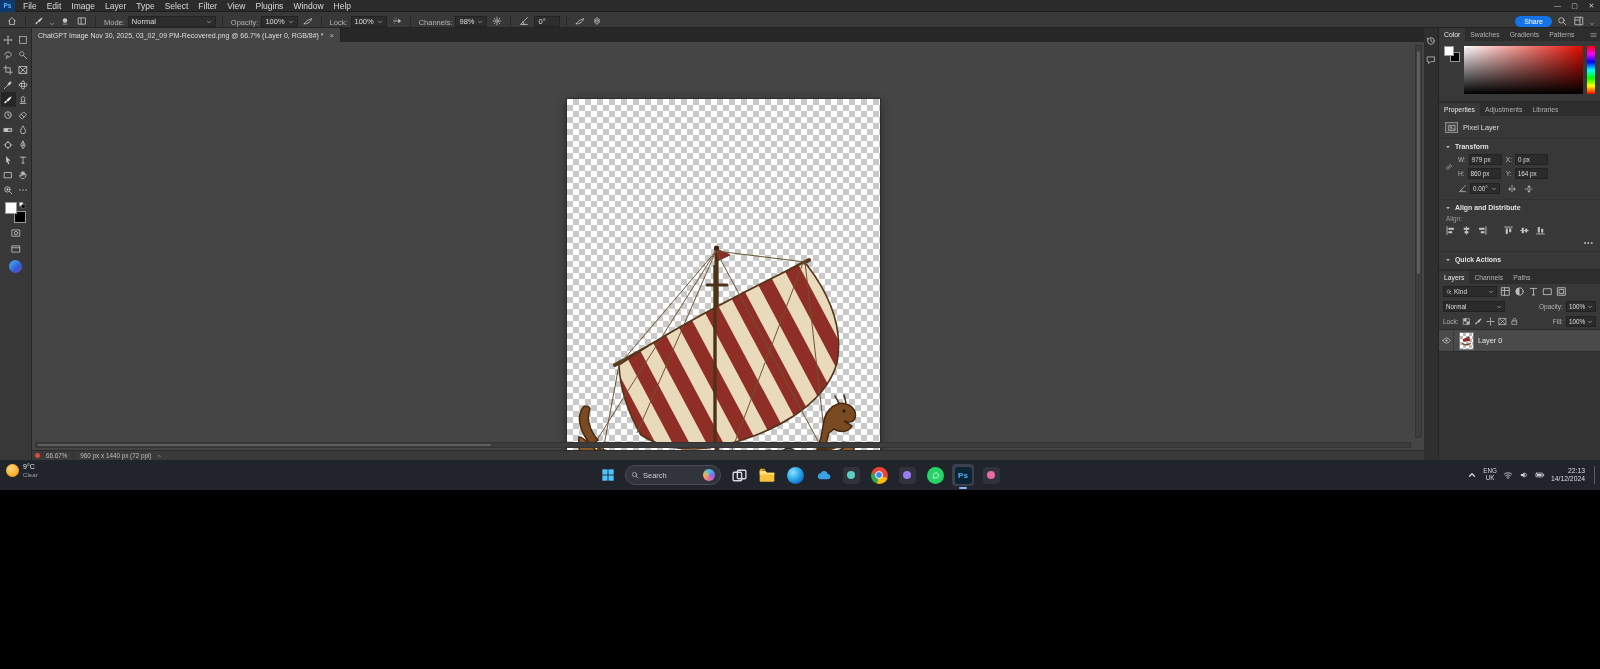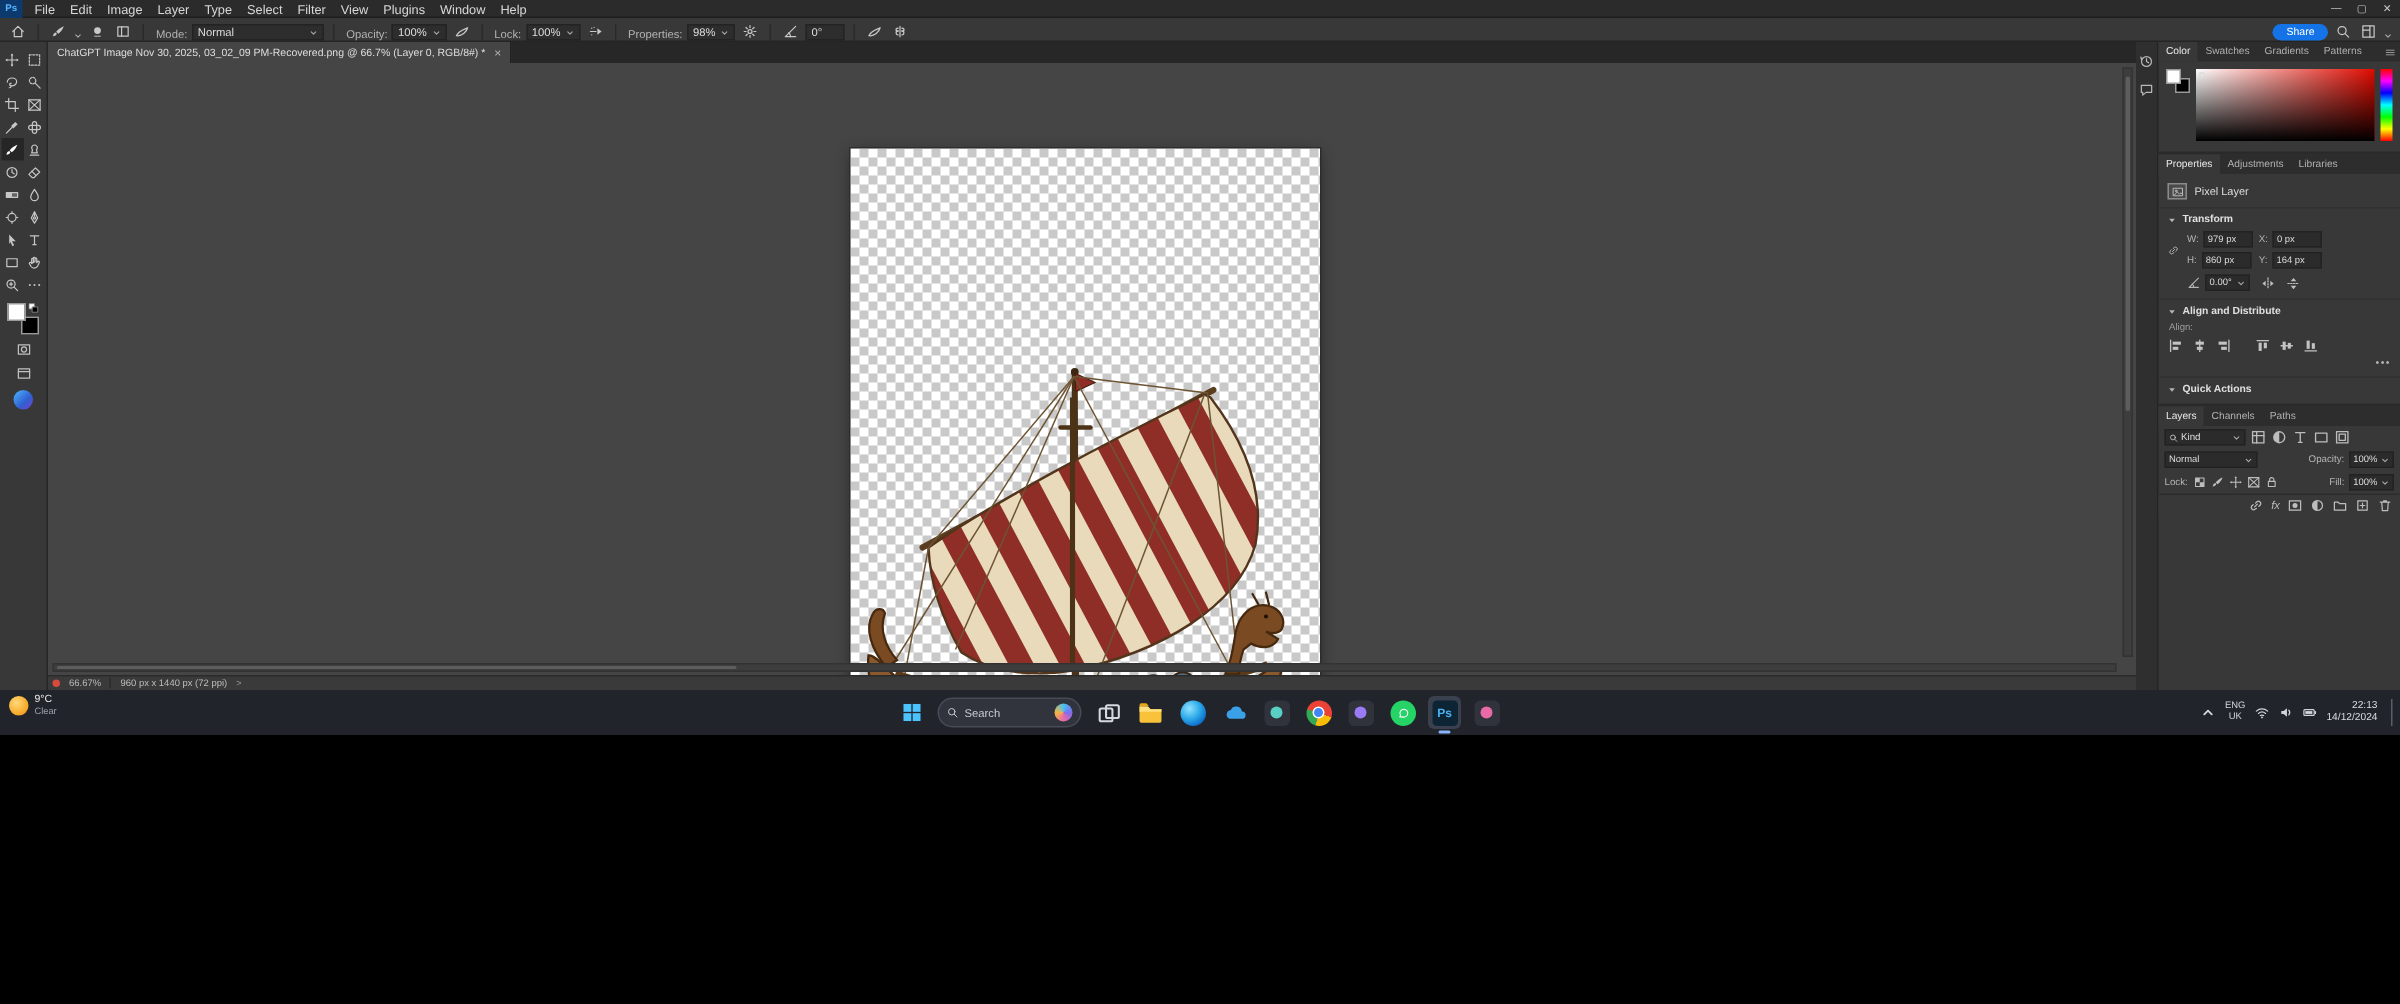--- a/index.html
+++ b/index.html
@@ -248,21 +248,21 @@
     <span class="opt-icon">
         <svg viewBox="0 0 16 16" width="100%" height="100%" fill="none" stroke="currentColor" stroke-width="1.3" stroke-linecap="round" stroke-linejoin="round">
           <path d="M2.5 8h6"></path>
           <path d="M10 4.5L14.5 8 10 11.5z" fill="currentColor" stroke="none"></path>
           <circle cx="4" cy="4.5" r=".7" fill="currentColor" stroke="none"></circle>
           <circle cx="6.5" cy="3.5" r=".7" fill="currentColor" stroke="none"></circle>
           <circle cx="4" cy="11.5" r=".7" fill="currentColor" stroke="none"></circle>
         </svg>
       </span>
     <span class="opt-sep"></span>
-    <span class="opt-label">Properties:</span>
+    <span class="opt-label">Channels:</span>
     <span class="opt-field">
       <span>98%</span>
       <span class="caret">
           <svg viewBox="0 0 16 16" width="100%" height="100%" fill="none" stroke="currentColor" stroke-width="1.3" stroke-linecap="round" stroke-linejoin="round">
             <path d="M4 6l4 4 4-4" stroke-width="2"></path>
           </svg>
         </span>
     </span>
     <span class="opt-icon">
         <svg viewBox="0 0 16 16" width="100%" height="100%" fill="none" stroke="currentColor" stroke-width="1.3" stroke-linecap="round" stroke-linejoin="round">
@@ -942,20 +942,37 @@
           <span>Fill:</span>
           <span class="mini-input">
             <span>100%</span>
             <span class="caret">
                 <svg viewBox="0 0 16 16" width="100%" height="100%" fill="none" stroke="currentColor" stroke-width="1.3" stroke-linecap="round" stroke-linejoin="round">
                   <path d="M4 6l4 4 4-4" stroke-width="2"></path>
                 </svg>
               </span>
           </span>
         </div>
+        <div id="layer-list">
+          <div id="layer-row">
+            <span id="eye-cell">
+                <svg viewBox="0 0 16 16" width="100%" height="100%" fill="none" stroke="currentColor" stroke-width="1.3" stroke-linecap="round" stroke-linejoin="round">
+                  <path d="M1.5 8C3.5 4.9 5.6 3.6 8 3.6s4.5 1.3 6.5 4.4c-2 3.1-4.1 4.4-6.5 4.4S3.5 11.1 1.5 8z"></path>
+                  <circle cx="8" cy="8" r="1.9" fill="currentColor" stroke="none"></circle>
+                </svg>
+              </span>
+            <span id="layer-thumb">
+              <svg viewBox="0 0 15 18" width="13" height="16" style="position:absolute;left:0;top:0">
+                <path d="M3 7 L11 3.5 L11.5 9 L4 10 Z" fill="#8f2e26"></path>
+                <path d="M2 12 C4 15,11 15,13 11.5 L12 11 C9 13,5.5 13,3 11 Z" fill="#7a4a22"></path>
+              </svg>
+            </span>
+            <span id="layer-name">Layer 0</span>
+          </div>
+        </div>
         <div id="layers-footer">
           <span class="ft-ic">
               <svg viewBox="0 0 16 16" width="100%" height="100%" fill="none" stroke="currentColor" stroke-width="1.3" stroke-linecap="round" stroke-linejoin="round">
                 <path d="M6.5 9.5l3-3"></path>
                 <path d="M5 7L3.5 8.5a2.5 2.5 0 003.5 3.5L8.5 11M11 9l1.5-1.5A2.5 2.5 0 009 4L7.5 5.5"></path>
               </svg>
             </span>
           <span class="fx-txt">fx</span>
           <span class="ft-ic">
               <svg viewBox="0 0 16 16" width="100%" height="100%" fill="none" stroke="currentColor" stroke-width="1.3" stroke-linecap="round" stroke-linejoin="round">

